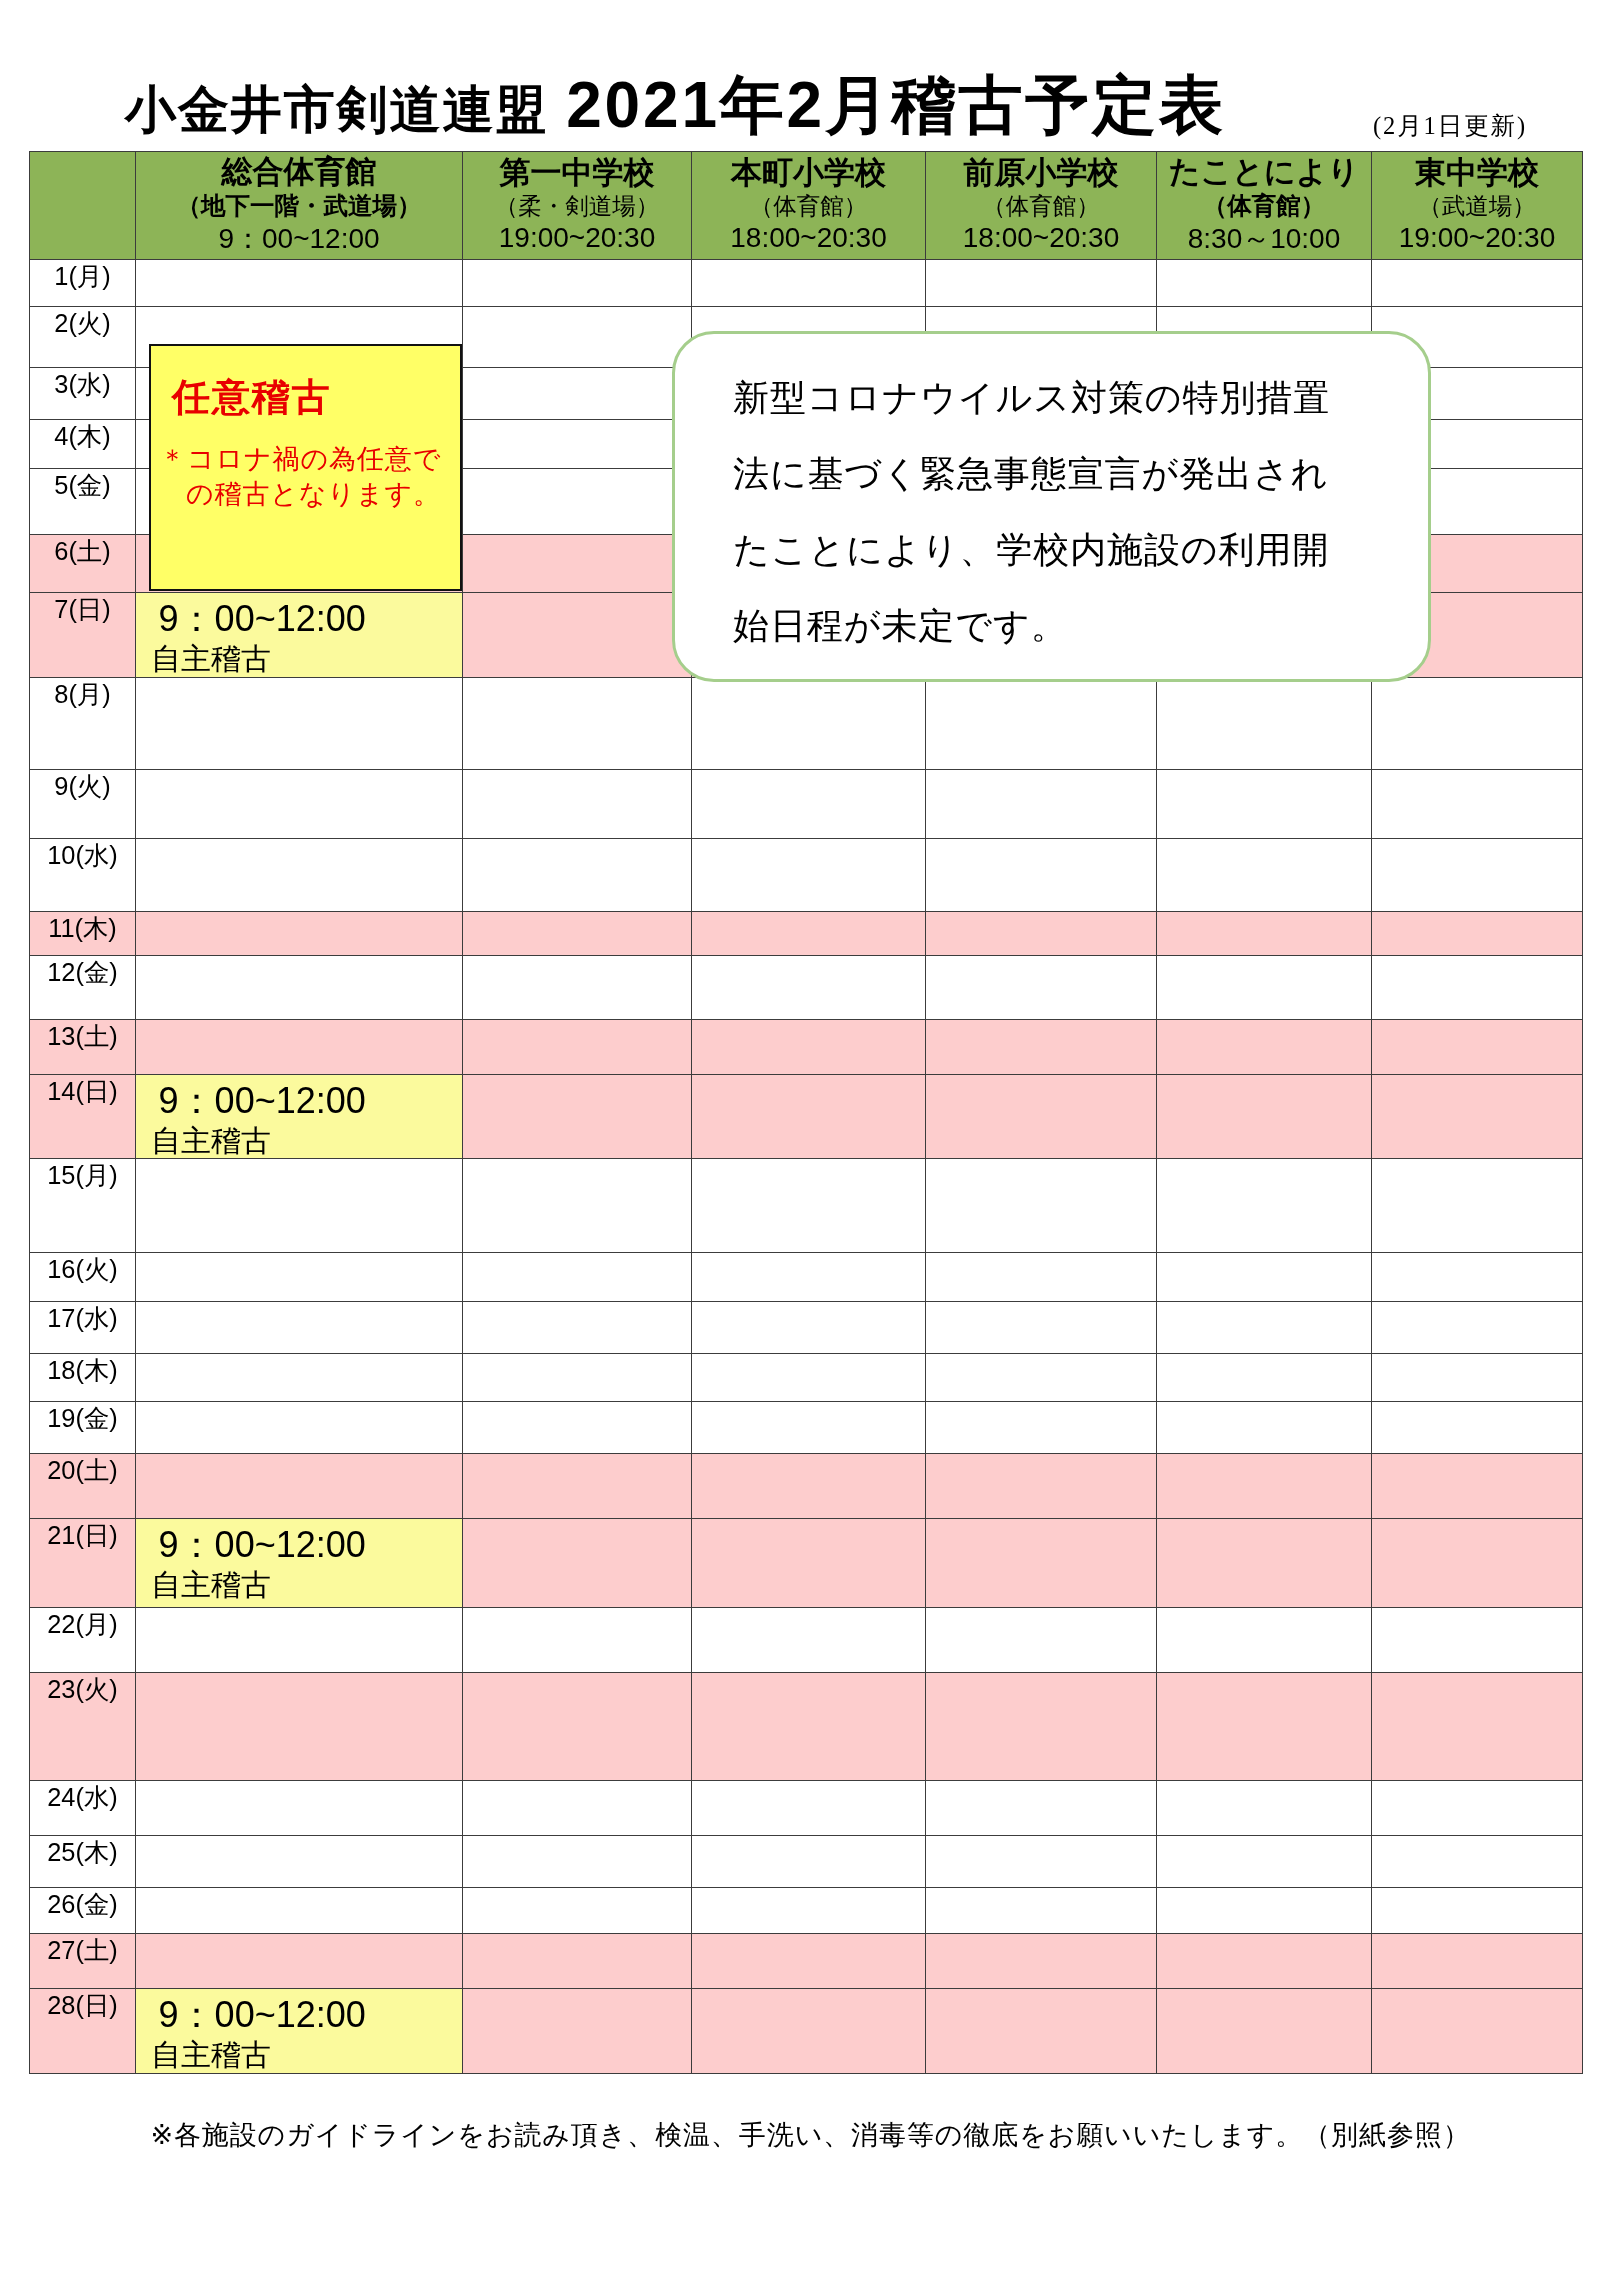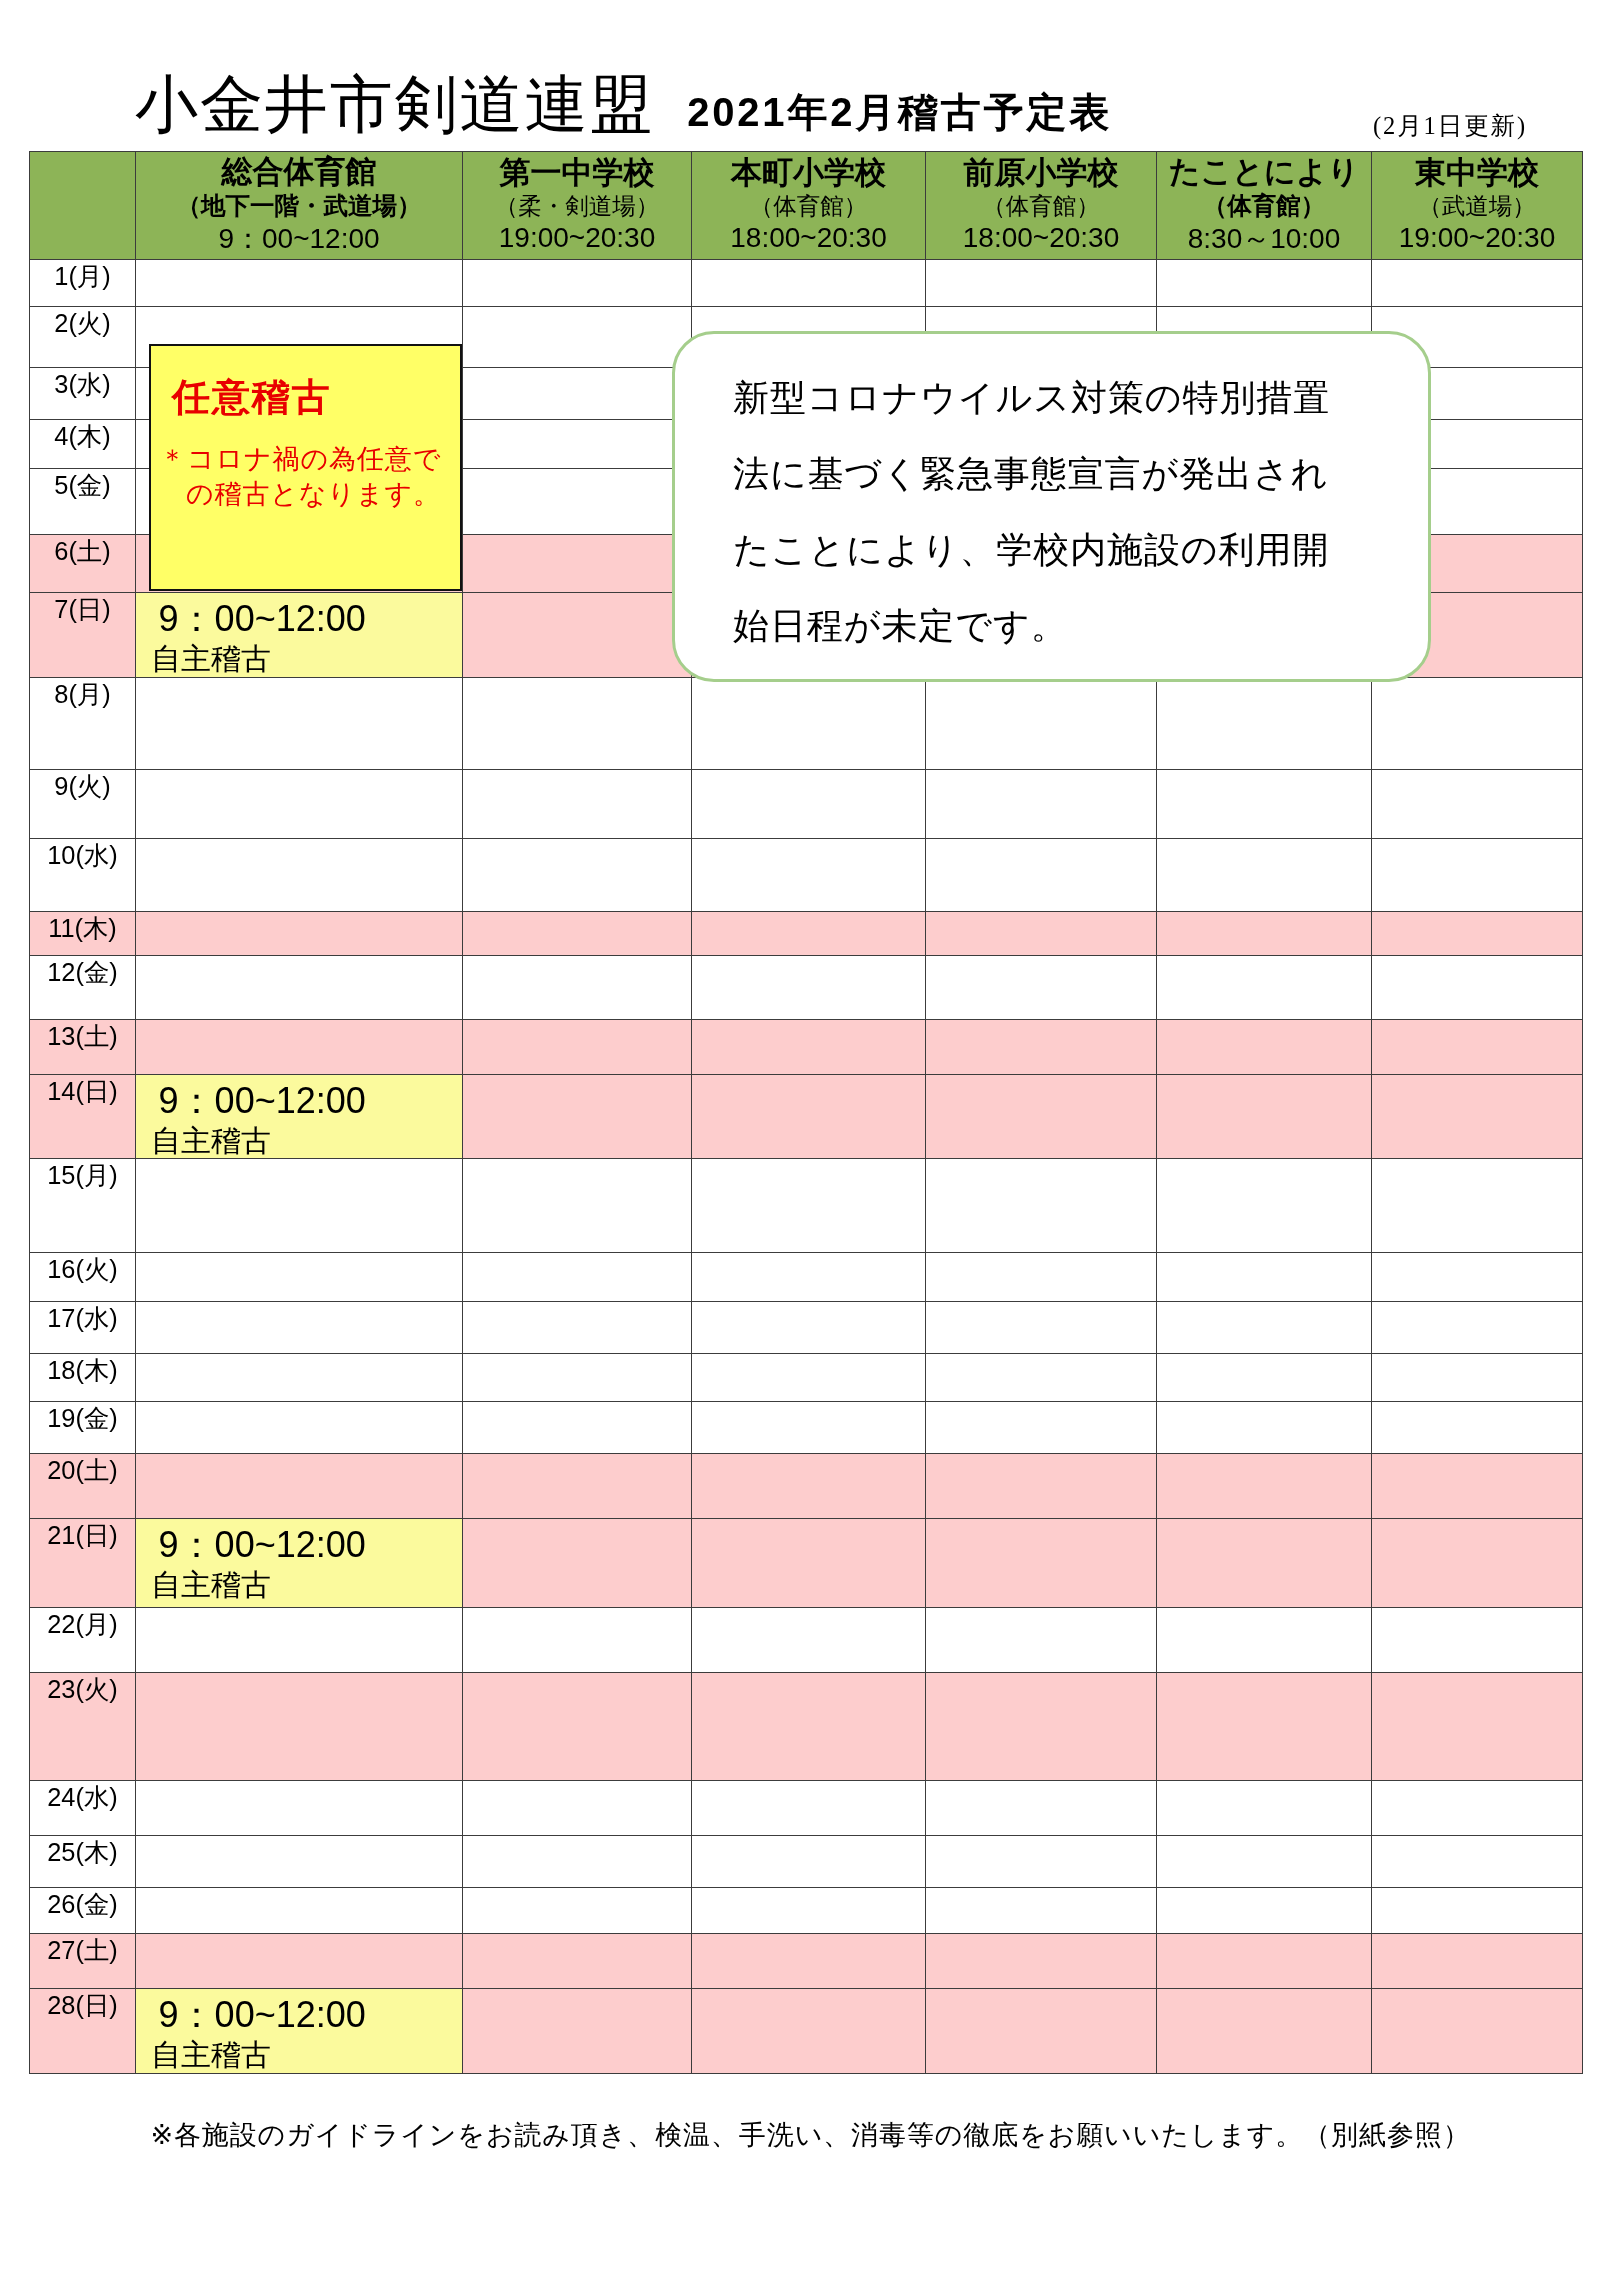--- a/index.html
+++ b/index.html
@@ -11,22 +11,22 @@
     --bubble-border-green:#A5CE8C;
     --grid-line:#3C3C3C;
   }
   html,body{margin:0;padding:0;background:#ffffff;}
   .page{
     position:relative;width:1621px;height:2293px;background:#ffffff;
     font-family:"Liberation Sans","DejaVu Sans",sans-serif;color:#000;overflow:hidden;
   }
   
   .title-row{position:absolute;left:125px;top:62px;display:flex;align-items:baseline;white-space:nowrap;}
-  .org{font-size:63px;font-weight:normal;letter-spacing:1.9px;margin-left:10px;}
-  .main{font-size:40px;font-weight:bold;margin-left:33px;letter-spacing:2.8px;}
+  .org{font-size:51px;font-weight:bold;letter-spacing:1.9px;}
+  .main{font-size:64px;font-weight:bold;margin-left:18px;letter-spacing:2.8px;}
   .update{
     position:absolute;left:1373px;top:109px;font-size:24.5px;
     font-family:"Liberation Serif","DejaVu Serif",serif;letter-spacing:1.9px;
   }
   
   table.schedule{
     position:absolute;left:29px;top:151px;width:1553px;
     border-collapse:collapse;table-layout:fixed;
   }
   table.schedule td,table.schedule th{

